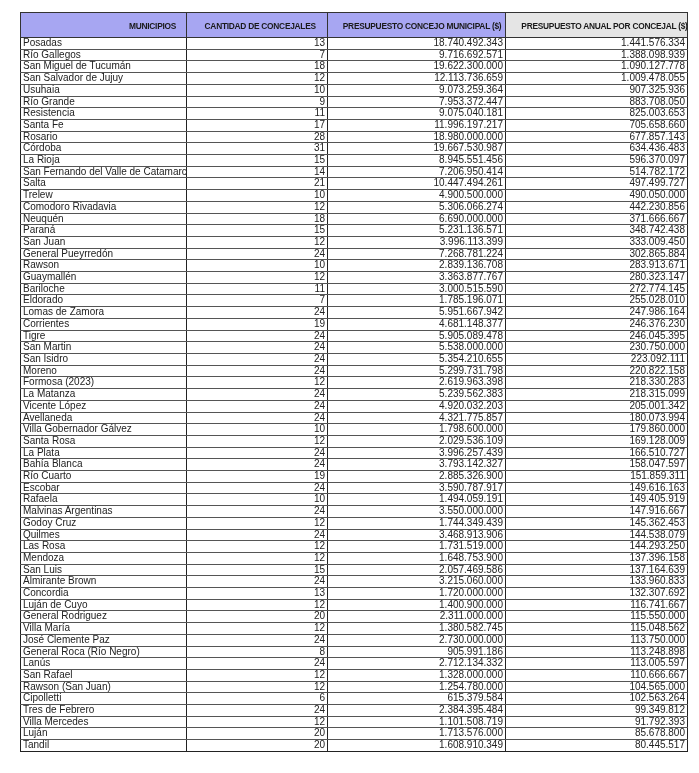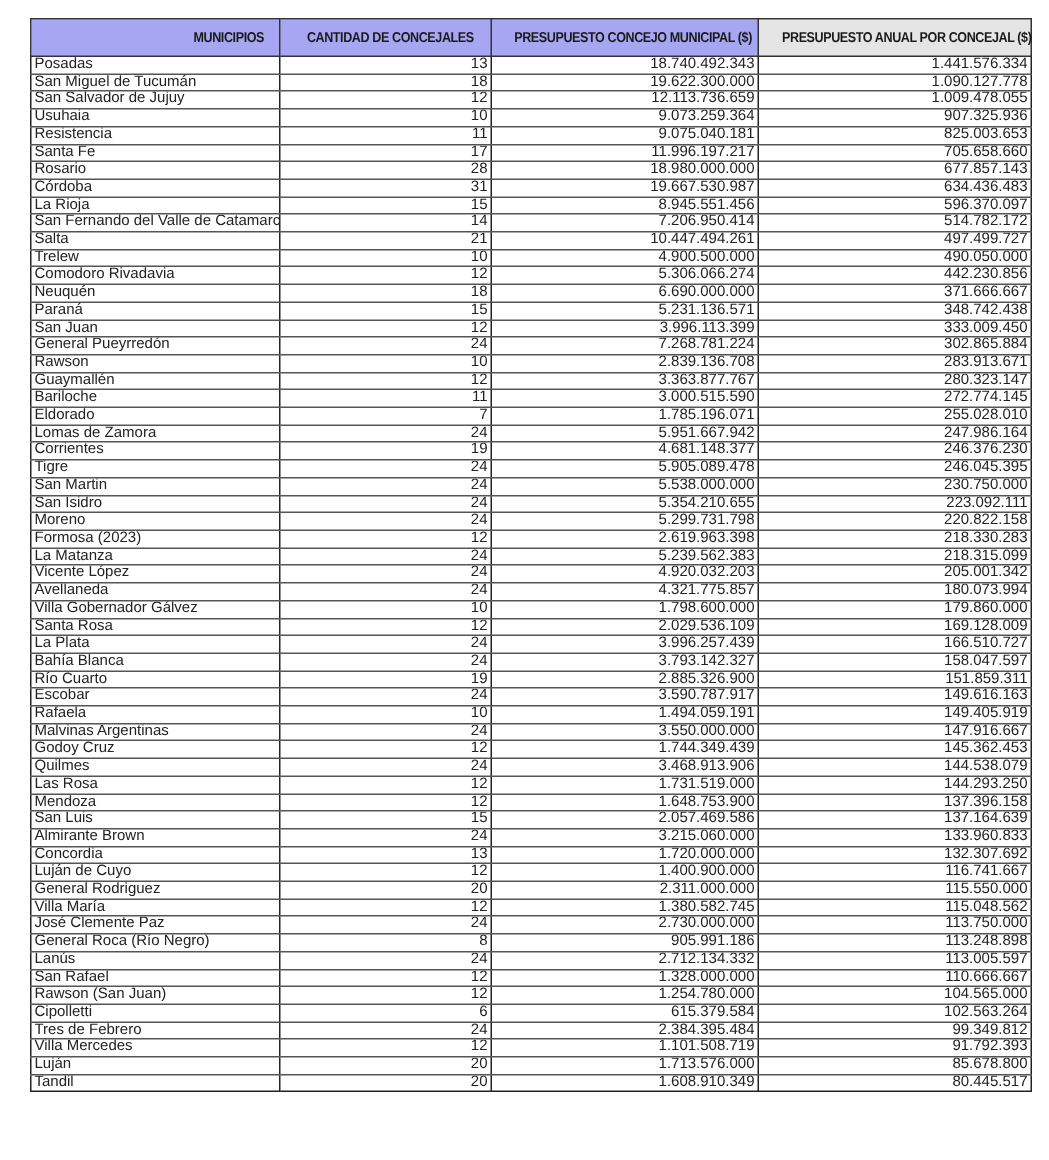--- a/index.html
+++ b/index.html
@@ -66,38 +66,50 @@
     </tr>
   </thead>
   <tbody id="tbody">
       <tr>
         <td class="name">Posadas</td>
         <td class="num">13</td>
         <td class="num">18.740.492.343</td>
         <td class="num">1.441.576.334</td>
       </tr>
       <tr>
+        <td class="name">Río Gallegos</td>
+        <td class="num">7</td>
+        <td class="num">9.716.692.571</td>
+        <td class="num">1.388.098.939</td>
+      </tr>
+      <tr>
         <td class="name">San Miguel de Tucumán</td>
         <td class="num">18</td>
         <td class="num">19.622.300.000</td>
         <td class="num">1.090.127.778</td>
       </tr>
       <tr>
         <td class="name">San Salvador de Jujuy</td>
         <td class="num">12</td>
         <td class="num">12.113.736.659</td>
         <td class="num">1.009.478.055</td>
       </tr>
       <tr>
         <td class="name">Usuhaia</td>
         <td class="num">10</td>
         <td class="num">9.073.259.364</td>
         <td class="num">907.325.936</td>
       </tr>
       <tr>
+        <td class="name">Río Grande</td>
+        <td class="num">9</td>
+        <td class="num">7.953.372.447</td>
+        <td class="num">883.708.050</td>
+      </tr>
+      <tr>
         <td class="name">Resistencia</td>
         <td class="num">11</td>
         <td class="num">9.075.040.181</td>
         <td class="num">825.003.653</td>
       </tr>
       <tr>
         <td class="name">Santa Fe</td>
         <td class="num">17</td>
         <td class="num">11.996.197.217</td>
         <td class="num">705.658.660</td>

